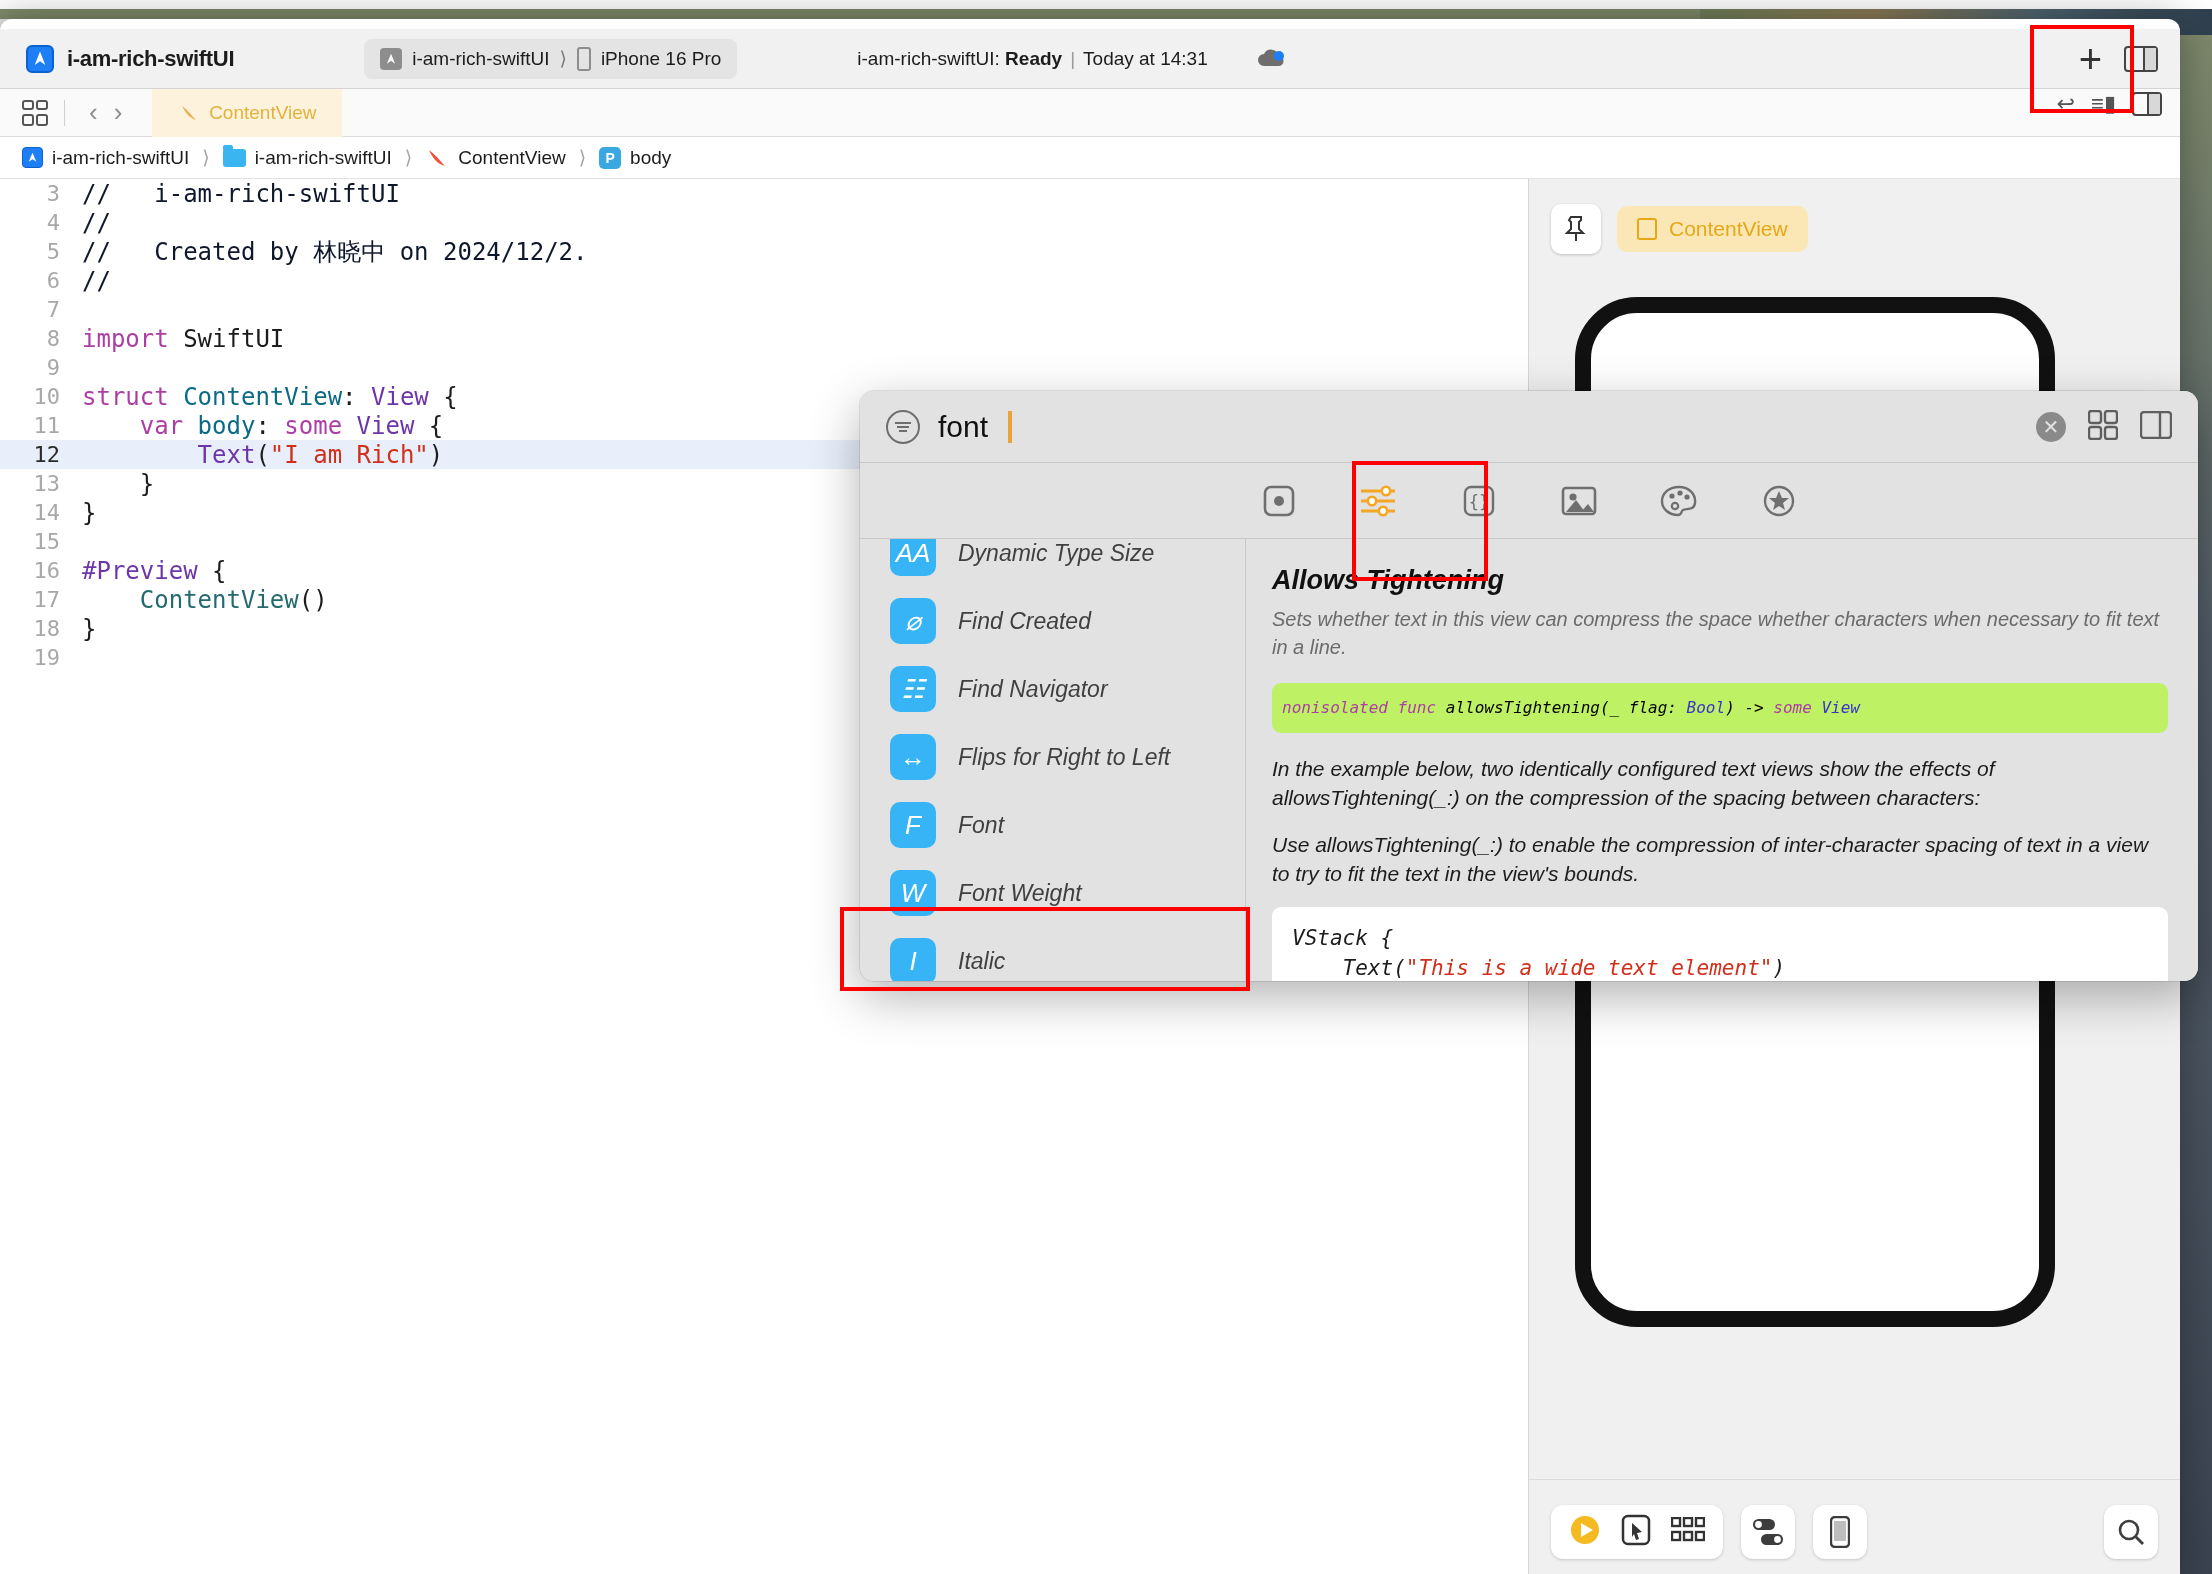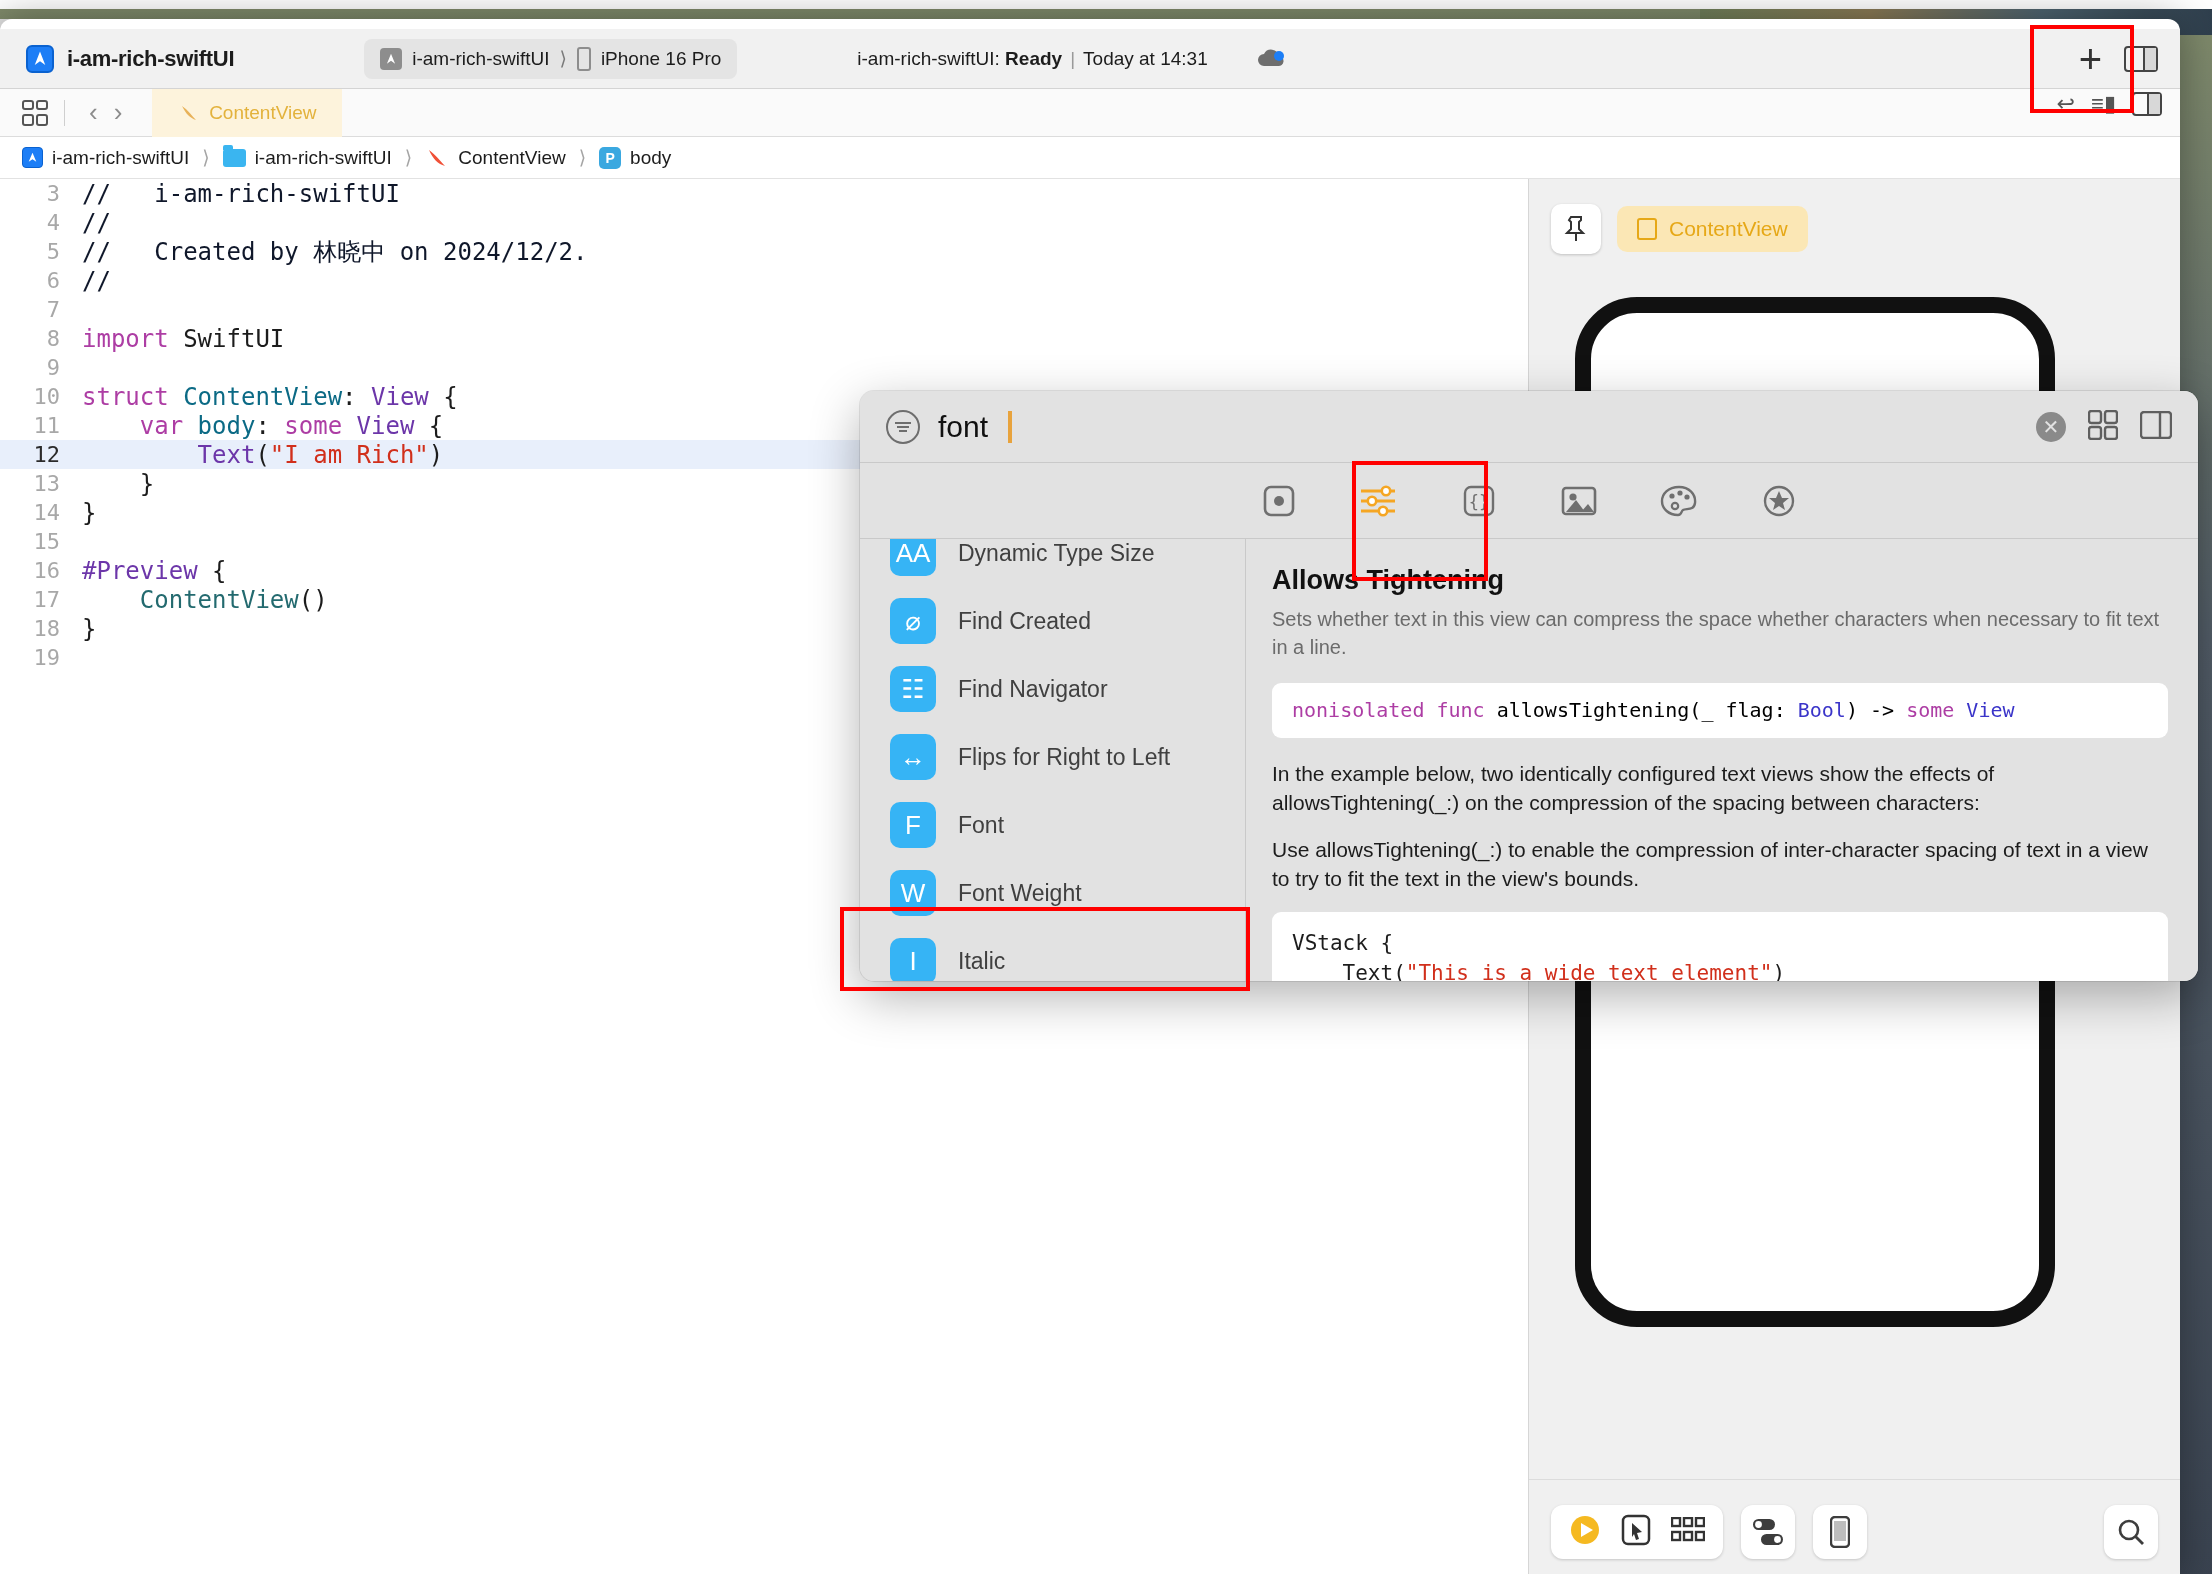--- a/index.html
+++ b/index.html
@@ -211,32 +211,32 @@
   .caret{ display:inline-block; width:4px; height:32px; background:#e8a33d; vertical-align:-6px; margin-left:2px;}
   .lib-search-right{ margin-left:auto; display:flex; align-items:center; gap:22px;}
   .xcircle{ width:30px;height:30px;border-radius:50%;background:#8a8a8a;color:#e2e2e2;
             display:flex;align-items:center;justify-content:center;font-size:20px;}
   .lib-tabs {
     height:76px; display:flex; align-items:center; justify-content:center; gap:58px;
     border-bottom:1px solid #c9c9c9; background:#e2e2e2;
   }
   .lib-tab { width:42px; height:42px; display:flex;align-items:center;justify-content:center; color:#6f6f6f;}
   .lib-tab.sel { color:#f5a623; }
-  .lib-body{ display:flex; height:442px; }
+  .lib-body{ display:flex; height:442px;font-style:italic; }
   .lib-list{ width:386px; background:#e2e2e2; border-right:1px solid #c9c9c9; overflow:hidden; position:relative;}
   .lib-item{ height:68px; display:flex; align-items:center; gap:22px; padding-left:30px; }
   .li-icon{ width:46px;height:46px;border-radius:10px;background:#36b4f5;
             display:flex;align-items:center;justify-content:center;color:#fff;
             font-size:26px; font-weight:500; flex:0 0 auto;}
   .li-label{ font-size:23px; color:#404040; white-space:nowrap;}
   .lib-doc{ flex:1; background:#e2e2e2; padding:26px 30px 0 26px; overflow:hidden;}
   .doc-title{ font-size:27px; font-weight:bold; color:#111; margin-bottom:10px;}
   .doc-sub{ font-size:20px; color:#6b6b6b; line-height:1.38; margin-bottom:22px;}
-  .doc-sig{ background:#ffffff; border-radius:9px; padding:14px 20px;
-            font-family:"DejaVu Sans Mono", monospace; font-size:20px; line-height:1.34; margin-bottom:22px;}
+  .doc-sig{ background:#bef264; border-radius:9px; padding:14px 10px;
+            font-family:"DejaVu Sans Mono", monospace; font-size:16px; line-height:1.34; margin-bottom:22px;}
   .doc-p{ font-size:21px; color:#1c1c1c; line-height:1.38; margin-bottom:18px;}
   .doc-code{ background:#fff; border-radius:9px; padding:16px 20px;
              font-family:"DejaVu Sans Mono", monospace; font-size:21px; line-height:1.45;
              white-space:pre; overflow:hidden; color:#1c1c1c;}
   .m-kw{color:#ad3da4;} .m-type{color:#3a34c9;} .m-str{color:#d12f1b;}
 </style>
 </head>
 <body>
 
 <div id="root">

